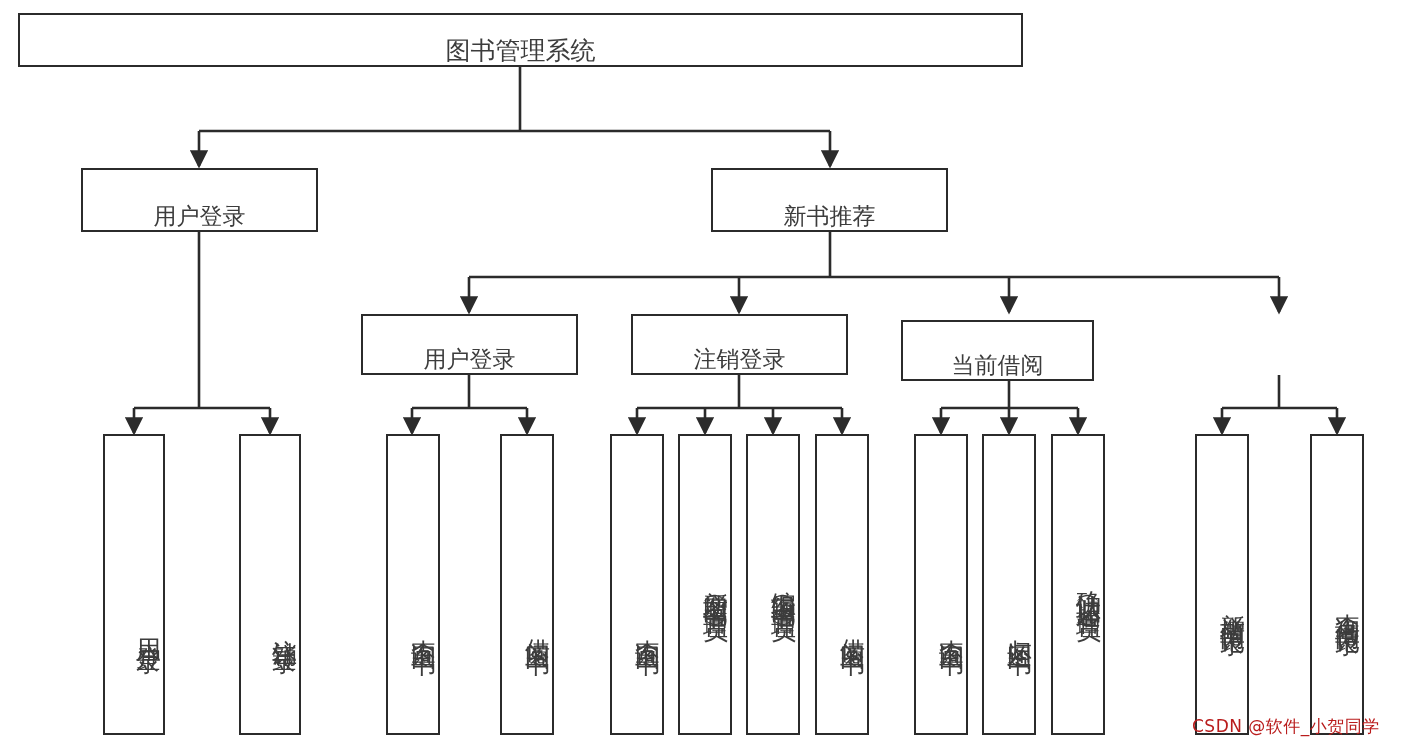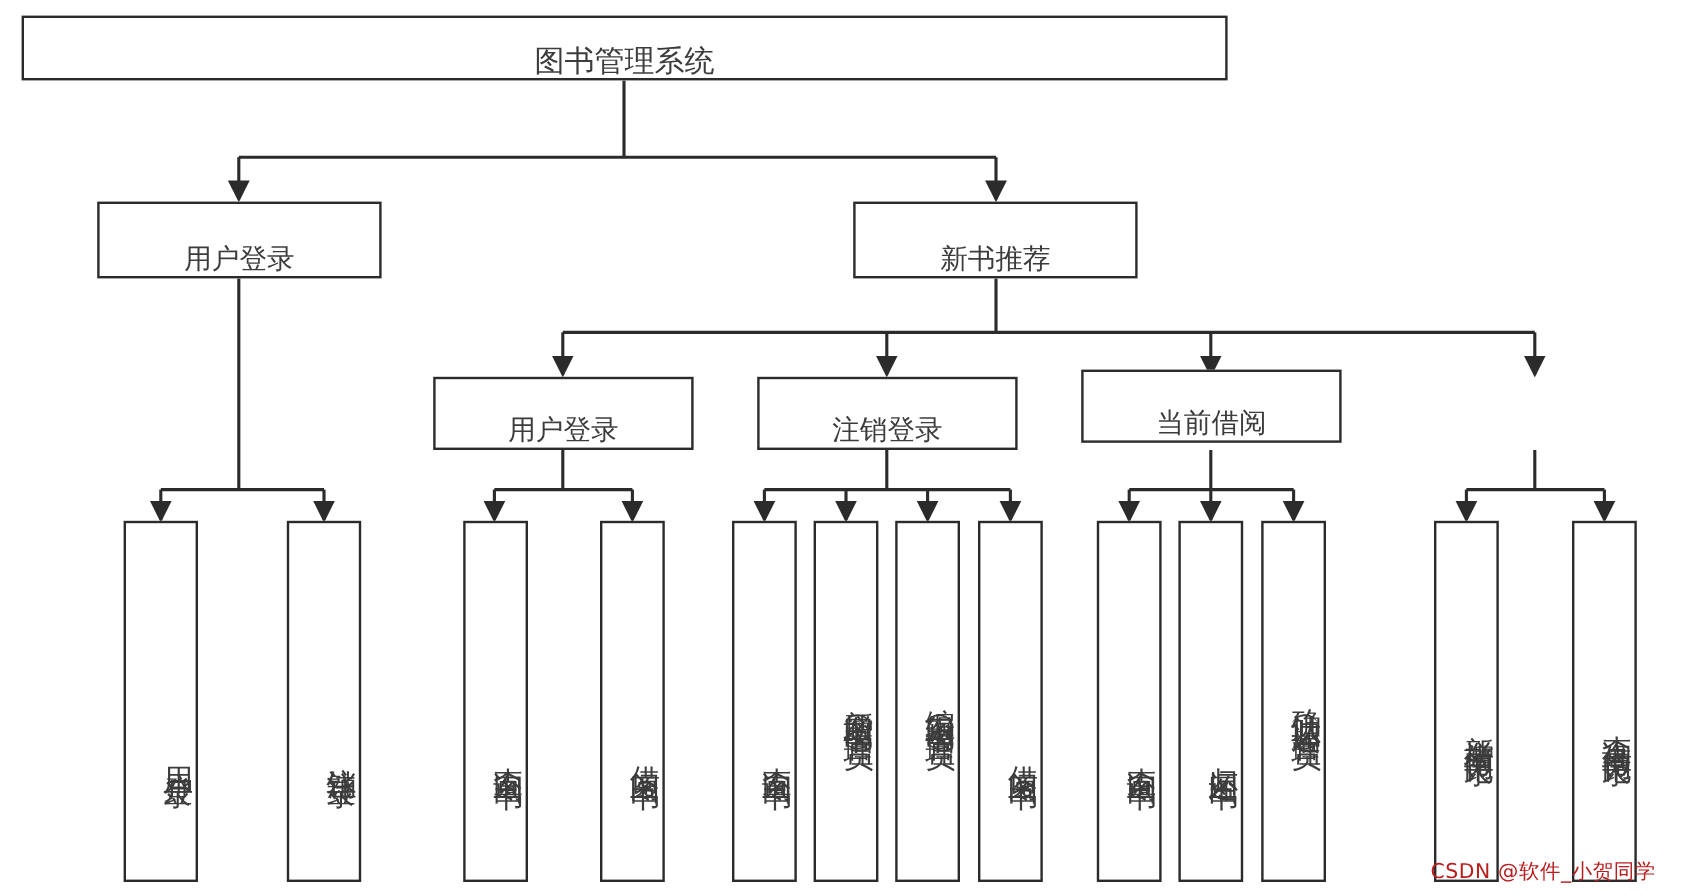--- a/index.html
+++ b/index.html
@@ -132,21 +132,21 @@
   <div class="node lvl2" style="left:711px; top:168px; width:237px; height:64px;">
     <span class="lbl">新书推荐</span>
   </div>
 
   <div class="node lvl3" style="left:361px; top:314px; width:217px; height:61px;">
     <span class="lbl">用户登录</span>
   </div>
   <div class="node lvl3" style="left:631px; top:314px; width:217px; height:61px;">
     <span class="lbl">注销登录</span>
   </div>
-  <div class="node lvl3" style="left:901px; top:308px; width:217px; height:61px;">
+  <div class="node lvl3" style="left:901px; top:320px; width:193px; height:61px;">
     <span class="lbl">当前借阅</span>
   </div>
 
   <div class="node leaf" style="left:103px; top:434px; width:62px; height:301px; padding-top:84px;">
     <span class="lbl">用户登录</span>
   </div>
   <div class="node leaf" style="left:239px; top:434px; width:62px; height:301px; padding-top:84px;">
     <span class="lbl">注销登录</span>
   </div>
 

